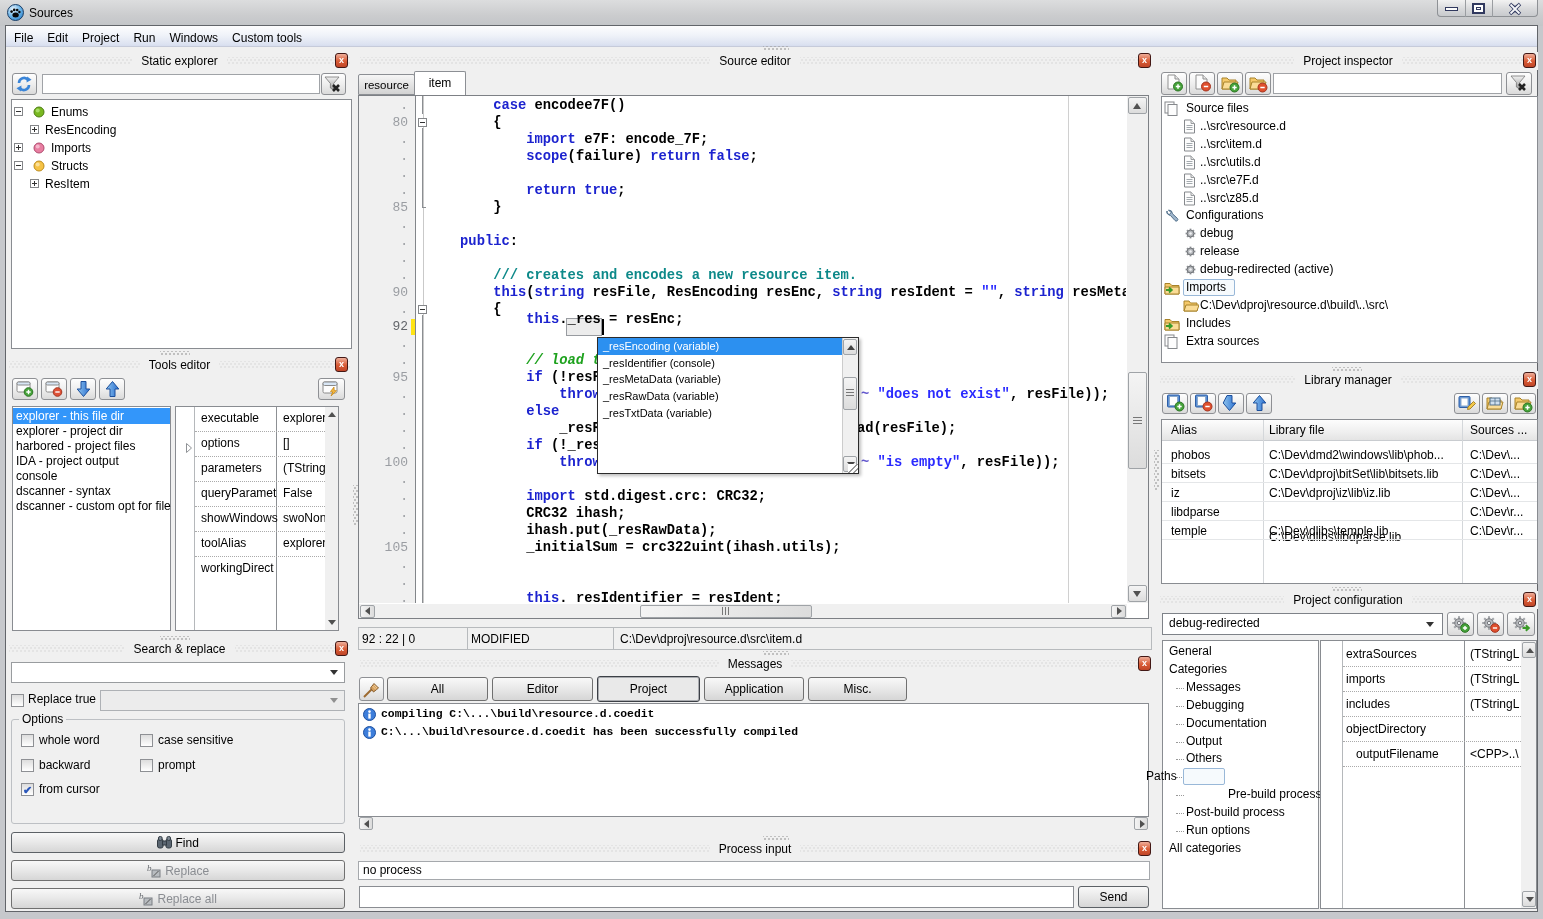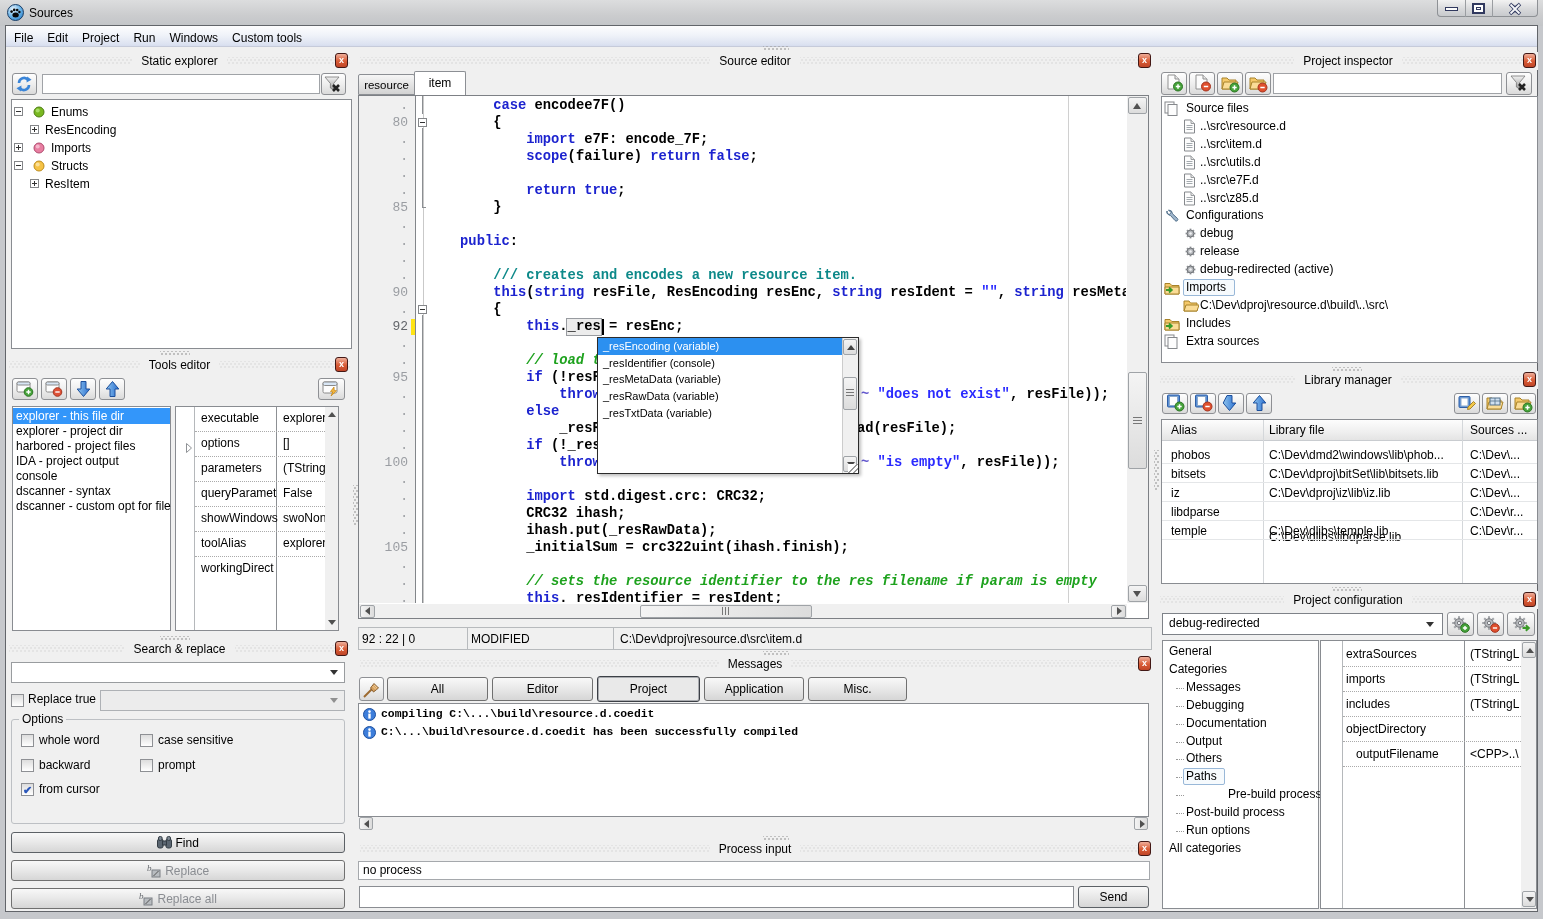--- a/index.html
+++ b/index.html
@@ -340,36 +340,35 @@
 <div class="cl" style="left:68px;top:35px">            <span class="k">import</span> e7F: encode_7F;</div>
 <div class="cl" style="left:68px;top:52px">            <span class="k">scope</span>(failure) <span class="k">return</span> <span class="k">false</span>;</div>
 <div class="cl" style="left:68px;top:86px">            <span class="k">return</span> <span class="k">true</span>;</div>
 <div class="cl" style="left:68px;top:103px">        }</div>
 <div class="cl" style="left:68px;top:120px"></div>
 <div class="cl" style="left:68px;top:137px">    <span class="k">public</span>:</div>
 <div class="cl" style="left:68px;top:154px"></div>
 <div class="cl" style="left:68px;top:171px">        <span class="cd">/// creates and encodes a new resource item.</span></div>
 <div class="cl" style="left:68px;top:188px">        <span class="k">this</span>(<span class="k">string</span> resFile, ResEncoding resEnc, <span class="k">string</span> resIdent = <span class="s">""</span>, <span class="k">string</span> resMeta = )</div>
 <div class="cl" style="left:68px;top:205px">        {</div>
-<div class="cl" style="left:68px;top:222px">            <span class="k">this</span>._res = resEnc;</div>
+<div class="cl" style="left:68px;top:215px">            <span class="k">this</span>._res = resEnc;</div>
 <div class="cl" style="left:68px;top:239px"></div>
 <div class="cl" style="left:68px;top:256px">            <span class="cg">// load t</span></div>
 <div class="cl" style="left:68px;top:273px">            <span class="k">if</span> (!resF</div>
 <div class="cl" style="left:68px;top:290px">                <span class="k">throw</span></div>
 <div class="cl" style="left:68px;top:307px">            <span class="k">else</span></div>
 <div class="cl" style="left:68px;top:324px">                _resR</div>
 <div class="cl" style="left:68px;top:341px">            <span class="k">if</span> (!_res</div>
 <div class="cl" style="left:68px;top:358px">                <span class="k">throw</span></div>
 <div class="cl" style="left:68px;top:375px"></div>
 <div class="cl" style="left:68px;top:392px">            <span class="k">import</span> std.digest.crc: CRC32;</div>
 <div class="cl" style="left:68px;top:409px">            CRC32 ihash;</div>
 <div class="cl" style="left:68px;top:426px">            ihash.put(_resRawData);</div>
-<div class="cl" style="left:68px;top:443px">            _initialSum = crc322uint(ihash.finish);</div>
+<div class="cl" style="left:68px;top:443px">            _initialSum = crc322uint(ihash.utils);</div>
 <div class="cl" style="left:68px;top:460px"></div>
-<div class="cl" style="left:68px;top:477px">            <span class="cg">// sets the resource identifier to the res filename if param is empty</span></div>
 <div class="cl" style="left:68px;top:494px">            <span class="k">this</span>._resIdentifier = resIdent;</div>
 </div>
 <div class="rf" style="left:861px;top:386px"><span class="tl">~</span> <span class="s">"does not exist"</span>, resFile));</div>
 <div class="rf" style="left:857px;top:420px">ad(resFile);</div>
 <div class="rf" style="left:861px;top:454px"><span class="tl">~</span> <span class="s">"is empty"</span>, resFile));</div>
 
 <div class="abs" style="left:597px;top:337px;width:262px;height:137px;background:#fff;border:1px solid #2b2b2b;box-shadow:2px 2px 3px rgba(0,0,0,0.25)"></div>
 <div class="abs" style="left:598px;top:338px;width:244px;height:17px;background:#2c90f0"></div>
 <div class="tr" style="left:603px;top:340px;color:#fff;font-size:11px">_resEncoding (variable)</div>
 <div class="tr" style="left:603px;top:357px;font-size:11px">_resIdentifier (console)</div>
@@ -804,21 +803,21 @@
 <div class="abs" style="left:1176px;top:705.6999999999999px;width:8px;height:1px;border-top:1px dotted #999"></div>
 <div class="tr" style="left:1186px;top:697.6999999999999px">Debugging</div>
 <div class="abs" style="left:1176px;top:723.5999999999999px;width:8px;height:1px;border-top:1px dotted #999"></div>
 <div class="tr" style="left:1186px;top:715.5999999999999px">Documentation</div>
 <div class="abs" style="left:1176px;top:741.4999999999999px;width:8px;height:1px;border-top:1px dotted #999"></div>
 <div class="tr" style="left:1186px;top:733.4999999999999px">Output</div>
 <div class="abs" style="left:1176px;top:759.3999999999999px;width:8px;height:1px;border-top:1px dotted #999"></div>
 <div class="tr" style="left:1186px;top:751.3999999999999px">Others</div>
 <div class="abs" style="left:1176px;top:777.2999999999998px;width:8px;height:1px;border-top:1px dotted #999"></div>
 <div class="abs" style="left:1183px;top:768.2999999999998px;width:42px;height:17px;border:1px solid #99b8d8;border-radius:2px;background:#f6fafd"></div>
-<div class="tr" style="left:1186px;top:769.2999999999998px">Paths</div>
+<div class="tr" style="left:1146px;top:769.2999999999998px">Paths</div>
 <div class="abs" style="left:1176px;top:795.1999999999998px;width:8px;height:1px;border-top:1px dotted #999"></div>
 <div class="tr" style="left:1228px;top:787.1999999999998px">Pre-build process</div>
 <div class="abs" style="left:1176px;top:813.0999999999998px;width:8px;height:1px;border-top:1px dotted #999"></div>
 <div class="tr" style="left:1186px;top:805.0999999999998px">Post-build process</div>
 <div class="abs" style="left:1176px;top:830.9999999999998px;width:8px;height:1px;border-top:1px dotted #999"></div>
 <div class="tr" style="left:1186px;top:822.9999999999998px">Run options</div>
 <div class="tr" style="left:1169px;top:840.8999999999997px">All categories</div>
 
 <div class="wbox" style="left:1320px;top:640px;width:217px;height:269px"></div>
 <div class="abs" style="left:1342px;top:641px;width:1px;height:267px;background:#b5b8bb"></div>

